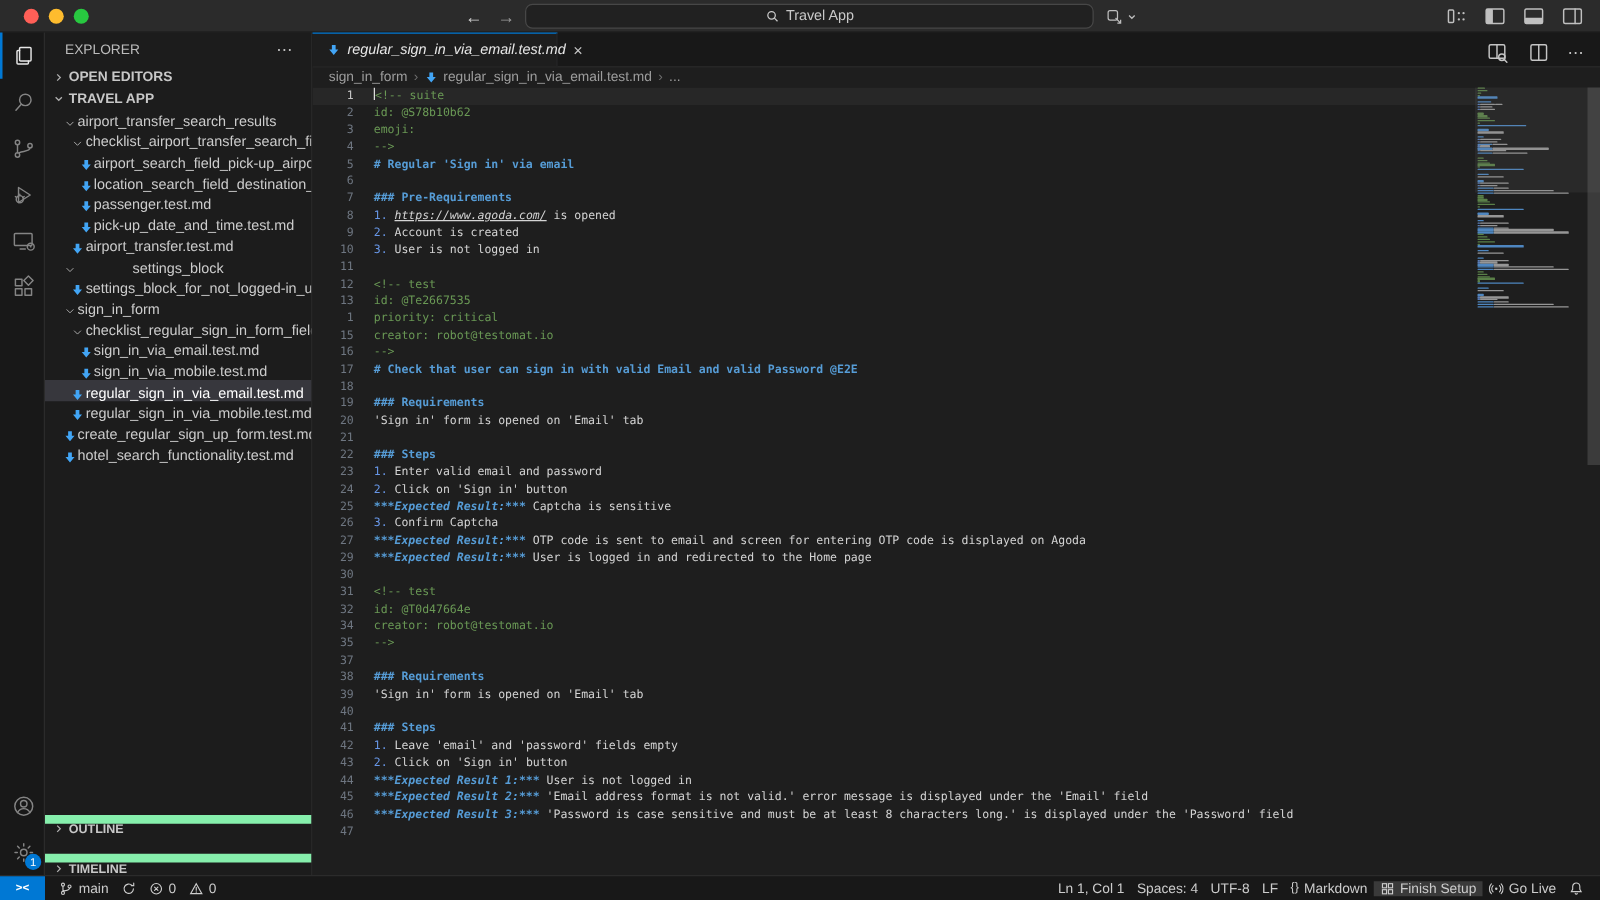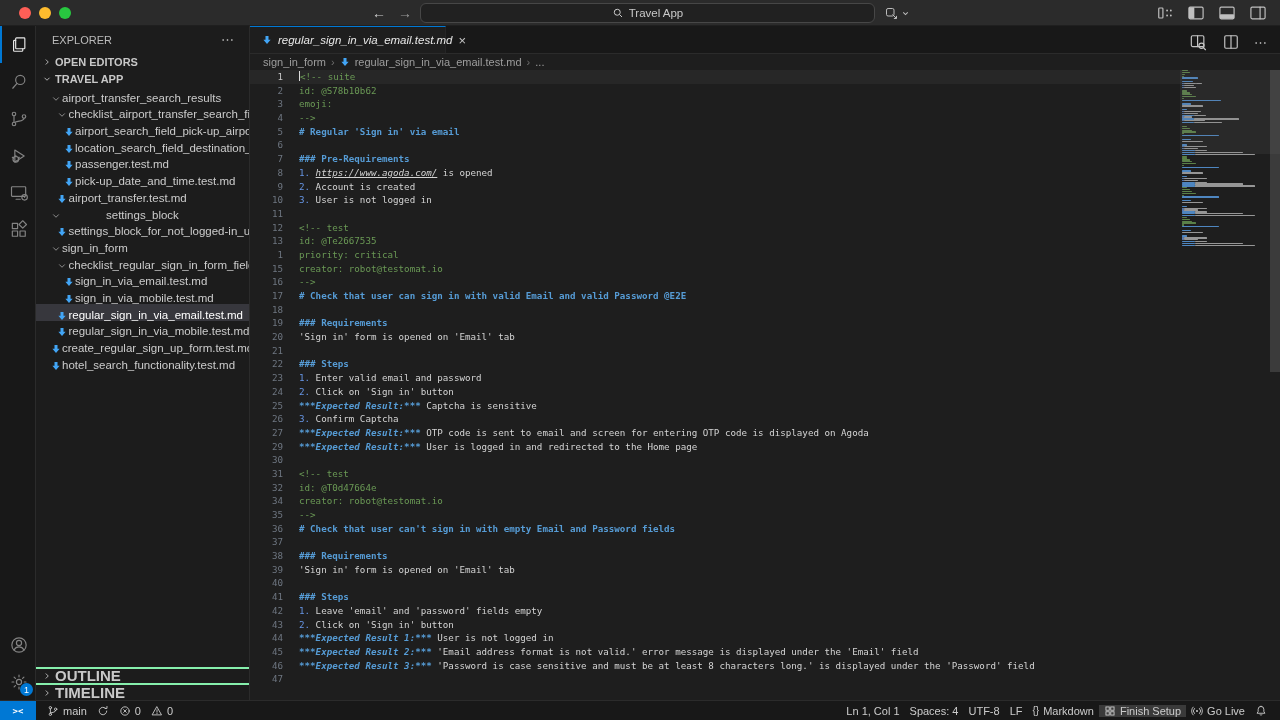--- a/index.html
+++ b/index.html
@@ -38,21 +38,21 @@
   .sb-title { height:27px; display:flex; align-items:center; padding:0 14px 0 16px; font-size:11px;
     color:#bbbbbb; }
   .sb-title .more { margin-left:auto; color:#c0c0c0; font-size:13px; letter-spacing:1px; }
   .sb-sec { height:17px; display:flex; align-items:center; gap:2px; padding-left:4px; font-weight:bold;
     font-size:11px; color:#c8c8c8; }
   .tree-row { height:16.7px; display:flex; align-items:flex-end; color:#cccccc; white-space:nowrap; overflow:hidden; }
   .tree-row.selected { background:#37373d; color:#ffffff; }
   .tr-icon { width:13px; flex-shrink:0; display:flex; justify-content:center; color:#b0b0b0; }
   .sb-bottom { position:absolute; bottom:0; left:0; right:0; }
   .sb-bsec { height:16.7px; display:flex; align-items:center; gap:2px; padding-left:4px; font-weight:bold;
-    font-size:15px; color:#c8c8c8; border-top:2px solid #86efac; }
+    font-size:10px; color:#c8c8c8; border-top:7px solid #86efac;margin-top:15px; }
 
   
   .editor { position:absolute; left:250px; top:26px; right:0; bottom:20px; background:#1e1e1e; }
   .tabs { height:28px; background:#181818; border-bottom:1px solid #2b2b2b; display:flex; }
   .tab { width:196px; background:#1e1e1e; border-top:1.5px solid #0078d4; border-right:1px solid #252526;
     display:flex; align-items:center; gap:6px; padding:0 8px 0 12px; font-size:11.5px; font-style:italic;
     color:#e8e8e8; }
   .tab .close { margin-left:auto; font-style:normal; color:#c5c5c5; font-size:13px; line-height:1; }
   .ed-actions { position:absolute; right:12px; top:6px; display:flex; gap:13px; color:#c5c5c5; align-items:center; }
   .breadcrumbs { height:16px; display:flex; align-items:center; gap:5px; padding-left:13px; font-size:11px;
@@ -482,21 +482,20 @@
       <div class="cl"><span class="ln">24</span><span class="lc"><span class="num">2. </span><span class="txt">Click on 'Sign in' button</span></span></div>
       <div class="cl"><span class="ln">25</span><span class="lc"><span class="em">***Expected Result:***</span><span class="txt"> Captcha is sensitive</span></span></div>
       <div class="cl"><span class="ln">26</span><span class="lc"><span class="num">3. </span><span class="txt">Confirm Captcha</span></span></div>
       <div class="cl"><span class="ln">27</span><span class="lc"><span class="em">***Expected Result:***</span><span class="txt"> OTP code is sent to email and screen for entering OTP code is displayed on Agoda</span></span></div>
       <div class="cl"><span class="ln">29</span><span class="lc"><span class="em">***Expected Result:***</span><span class="txt"> User is logged in and redirected to the Home page</span></span></div>
       <div class="cl"><span class="ln">30</span><span class="lc"></span></div>
       <div class="cl"><span class="ln">31</span><span class="lc"><span class="cm">&lt;!-- test</span></span></div>
       <div class="cl"><span class="ln">32</span><span class="lc"><span class="cm">id: @T0d47664e</span></span></div>
       <div class="cl"><span class="ln">34</span><span class="lc"><span class="cm">creator: robot@testomat.io</span></span></div>
       <div class="cl"><span class="ln">35</span><span class="lc"><span class="cm">--&gt;</span></span></div>
-      <div class="cl"><span class="ln">36</span><span class="lc"><span class="h"># Check that user can't sign in with empty Email and Password fields</span></span></div>
       <div class="cl"><span class="ln">37</span><span class="lc"></span></div>
       <div class="cl"><span class="ln">38</span><span class="lc"><span class="h">### Requirements</span></span></div>
       <div class="cl"><span class="ln">39</span><span class="lc"><span class="txt">'Sign in' form is opened on 'Email' tab</span></span></div>
       <div class="cl"><span class="ln">40</span><span class="lc"></span></div>
       <div class="cl"><span class="ln">41</span><span class="lc"><span class="h">### Steps</span></span></div>
       <div class="cl"><span class="ln">42</span><span class="lc"><span class="num">1. </span><span class="txt">Leave 'email' and 'password' fields empty</span></span></div>
       <div class="cl"><span class="ln">43</span><span class="lc"><span class="num">2. </span><span class="txt">Click on 'Sign in' button</span></span></div>
       <div class="cl"><span class="ln">44</span><span class="lc"><span class="em">***Expected Result 1:***</span><span class="txt"> User is not logged in</span></span></div>
       <div class="cl"><span class="ln">45</span><span class="lc"><span class="em">***Expected Result 2:***</span><span class="txt"> 'Email address format is not valid.' error message is displayed under the 'Email' field</span></span></div>
       <div class="cl"><span class="ln">46</span><span class="lc"><span class="em">***Expected Result 3:***</span><span class="txt"> 'Password is case sensitive and must be at least 8 characters long.' is displayed under the 'Password' field</span></span></div>

